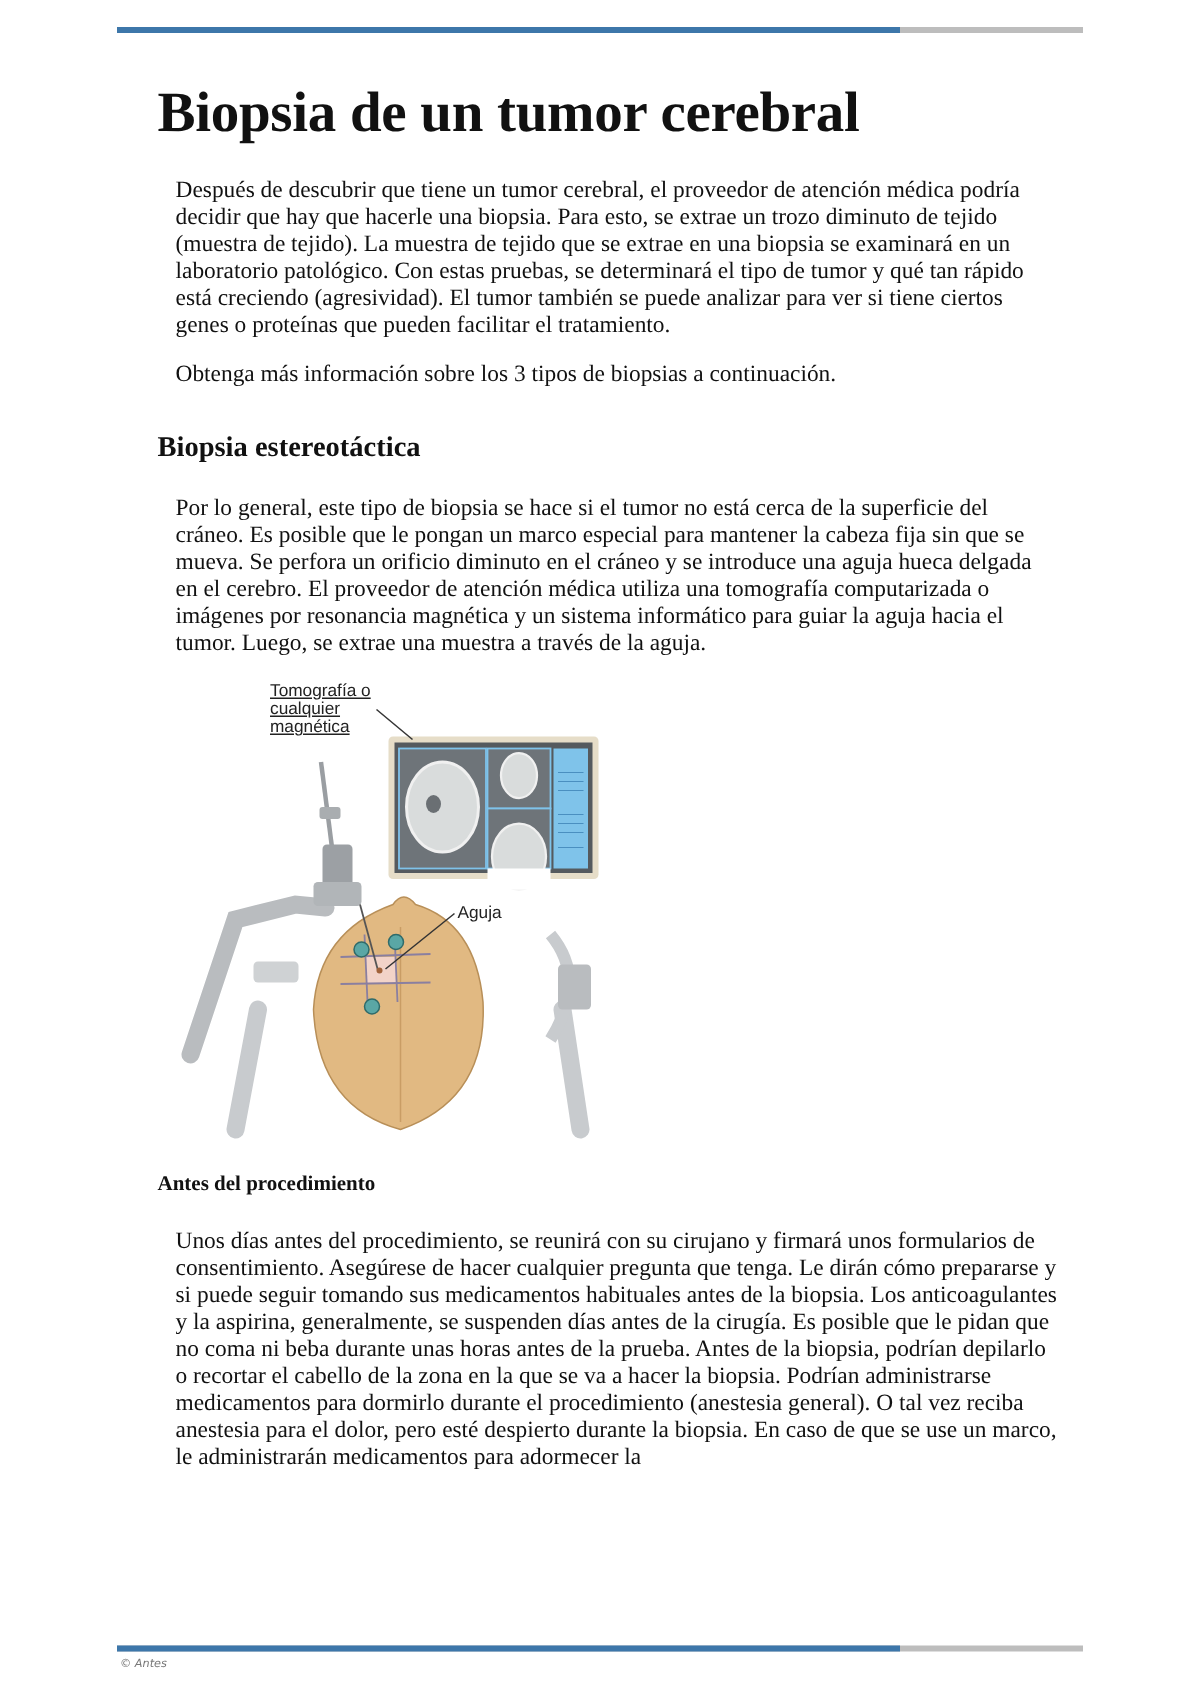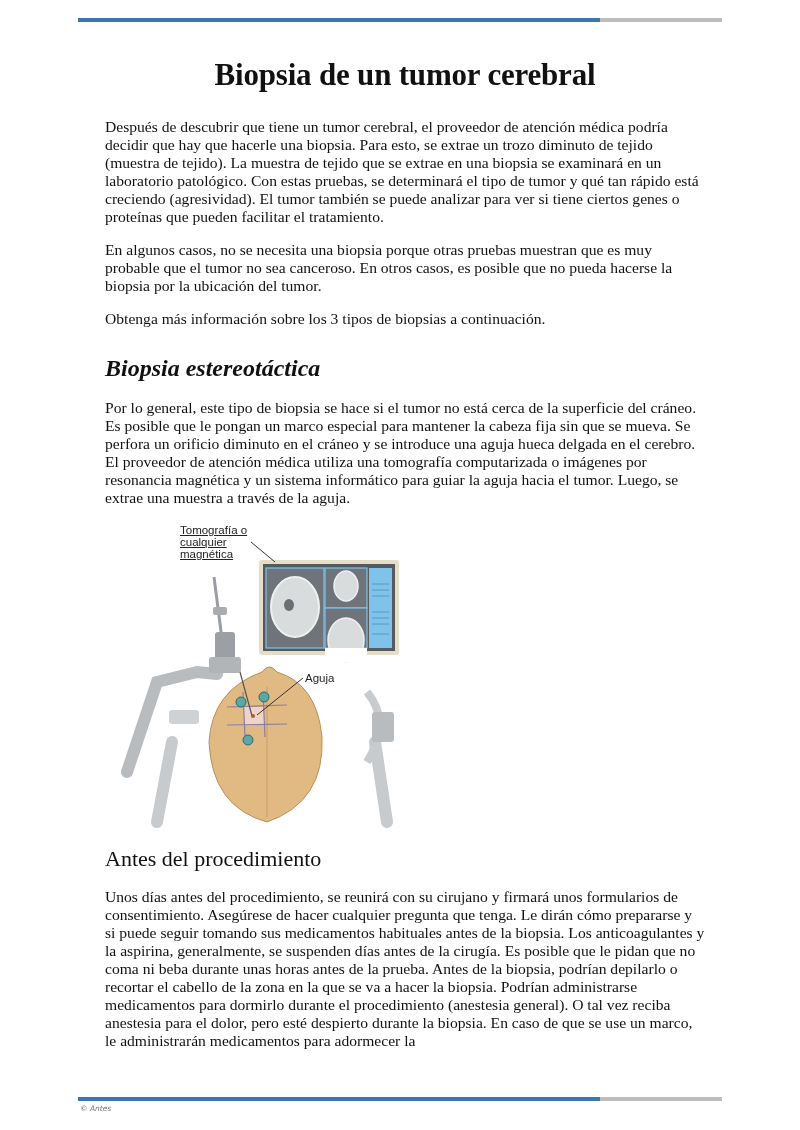--- a/index.html
+++ b/index.html
@@ -1,43 +1,42 @@
 <!DOCTYPE html>
 <html><head>
   <meta charset="utf-8">
   <style>
     html, body { margin: 0; padding: 0; background: #ffffff; }
     body { width: 800px; height: 1130px; position: relative; overflow: hidden; }
     .topbar { position: absolute; left: 78px; top: 18px; width: 644px; height: 4px; background: #bdbdbd; }
     .topbar .fill { position: absolute; left: 0; top: 0; height: 4px; background: #3d77aa; }
     .page { position: absolute; left: 105px; top: 56px; width: 600px;
             font-family: "Liberation Serif", serif; color: #111; }
-    h1 { font-family: "Liberation Serif", serif; font-weight: bold; font-size: 31px; margin: 0 0 24px 0; line-height: 38px; letter-spacing: -0.2px; text-align: center; }
-    h2 { font-family: "Liberation Serif", serif; font-weight: bold; font-size: 24px; margin: 26px 0 17px 0; line-height: 28px; font-style: italic; }
-    h3 { font-family: "Liberation Serif", serif; font-weight: normal; font-size: 22px; margin: 16px 0 18px 0; line-height: 22px; }
-    p { font-size: 15.6px; line-height: 18px; margin: 0 0 15px 0; }
+    h1 { font-family: "Liberation Serif", serif; font-weight: bold; font-size: 38px; margin: 0 0 24px 0; line-height: 38px; letter-spacing: -0.2px; }
+    h2 { font-family: "Liberation Serif", serif; font-weight: bold; font-size: 19px; margin: 26px 0 17px 0; line-height: 28px; }
+    h3 { font-family: "Liberation Serif", serif; font-weight: bold; font-size: 14px; margin: 16px 0 18px 0; line-height: 22px; }
+    p { font-size: 15.6px; line-height: 18px; margin: 0 0 15px 12px; }
     .figure { position: relative; width: 290px; height: 310px; margin: 6px 0 0 12px; }
     .figure svg { position: absolute; left: 0; top: 0; }
     .fig-label { position: absolute; font-family: "Liberation Sans", sans-serif; font-size: 11.5px; line-height: 12px; color: #222; }
     .footer-bar { position: absolute; left: 78px; top: 1097px; width: 644px; height: 4px; background: #bdbdbd; }
     .footer-bar .fill { position: absolute; left: 0; top: 0; height: 4px; background: #3d77aa; }
     .footer-left { position: absolute; left: 80px; top: 1104px; font-family: "DejaVu Sans", sans-serif; font-style: italic; font-size: 7.5px; color: #777; }
     .footer-right { position: absolute; right: 78px; top: 1140px; font-family: "DejaVu Sans", sans-serif; font-style: italic; font-size: 7.5px; color: #777; }
   </style>
 </head>
 <body>
 
 <div class="topbar">
   <div class="fill" id="top-fill" style="width: 81%;"></div>
 </div>
 
 <div class="page">
   <h1>Biopsia de un tumor cerebral</h1>
   <p>Después de descubrir que tiene un tumor cerebral, el proveedor de atención médica podría decidir que hay que hacerle una biopsia. Para esto, se extrae un trozo diminuto de tejido (muestra de tejido). La muestra de tejido que se extrae en una biopsia se examinará en un laboratorio patológico. Con estas pruebas, se determinará el tipo de tumor y qué tan rápido está creciendo (agresividad). El tumor también se puede analizar para ver si tiene ciertos genes o proteínas que pueden facilitar el tratamiento.</p>
-  <p>En algunos casos, no se necesita una biopsia porque otras pruebas muestran que es muy probable que el tumor no sea canceroso. En otros casos, es posible que no pueda hacerse la biopsia por la ubicación del tumor.</p>
   <p>Obtenga más información sobre los 3 tipos de biopsias a continuación.</p>
 
   <h2>Biopsia estereotáctica</h2>
   <p>Por lo general, este tipo de biopsia se hace si el tumor no está cerca de la superficie del cráneo. Es posible que le pongan un marco especial para mantener la cabeza fija sin que se mueva. Se perfora un orificio diminuto en el cráneo y se introduce una aguja hueca delgada en el cerebro. El proveedor de atención médica utiliza una tomografía computarizada o imágenes por resonancia magnética y un sistema informático para guiar la aguja hacia el tumor. Luego, se extrae una muestra a través de la aguja.</p>
 
   <div class="figure">
     <svg width="290" height="310" viewBox="0 0 290 310">
 
       <rect x="142" y="38" width="140" height="95" rx="3" fill="#e6ddc8"></rect>
       <rect x="146" y="42" width="132" height="87" fill="#555a5e"></rect>

